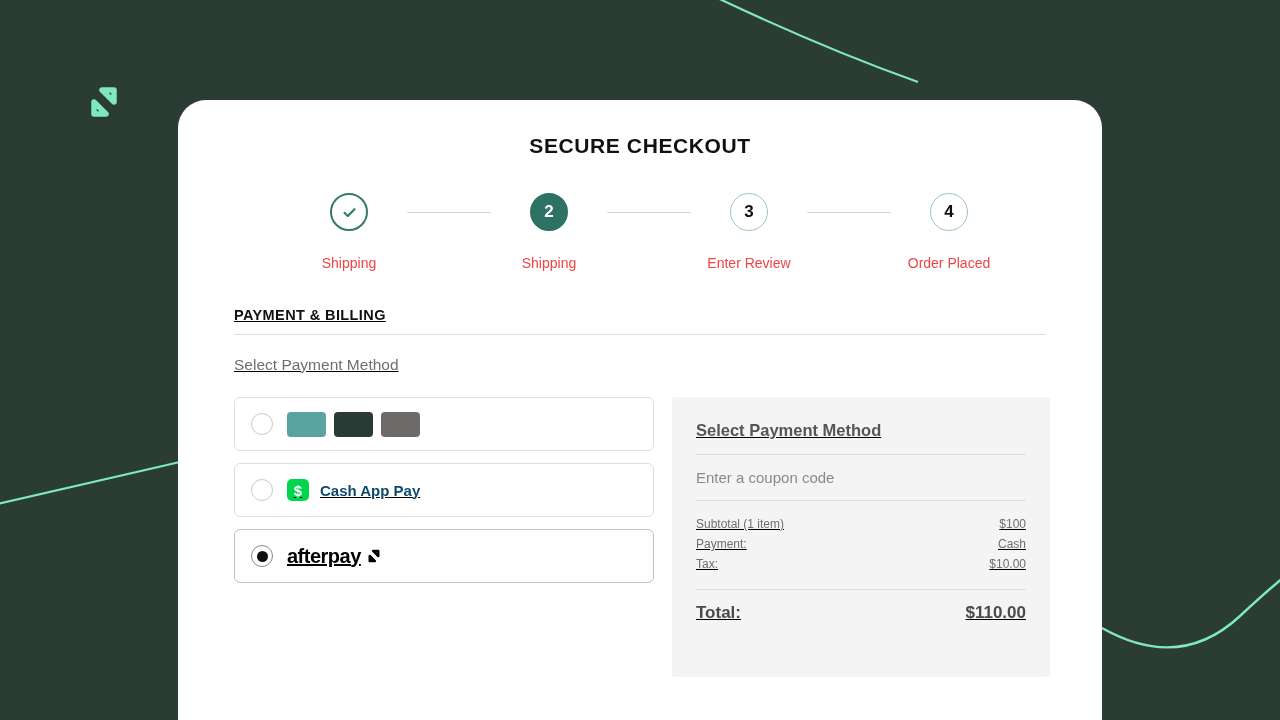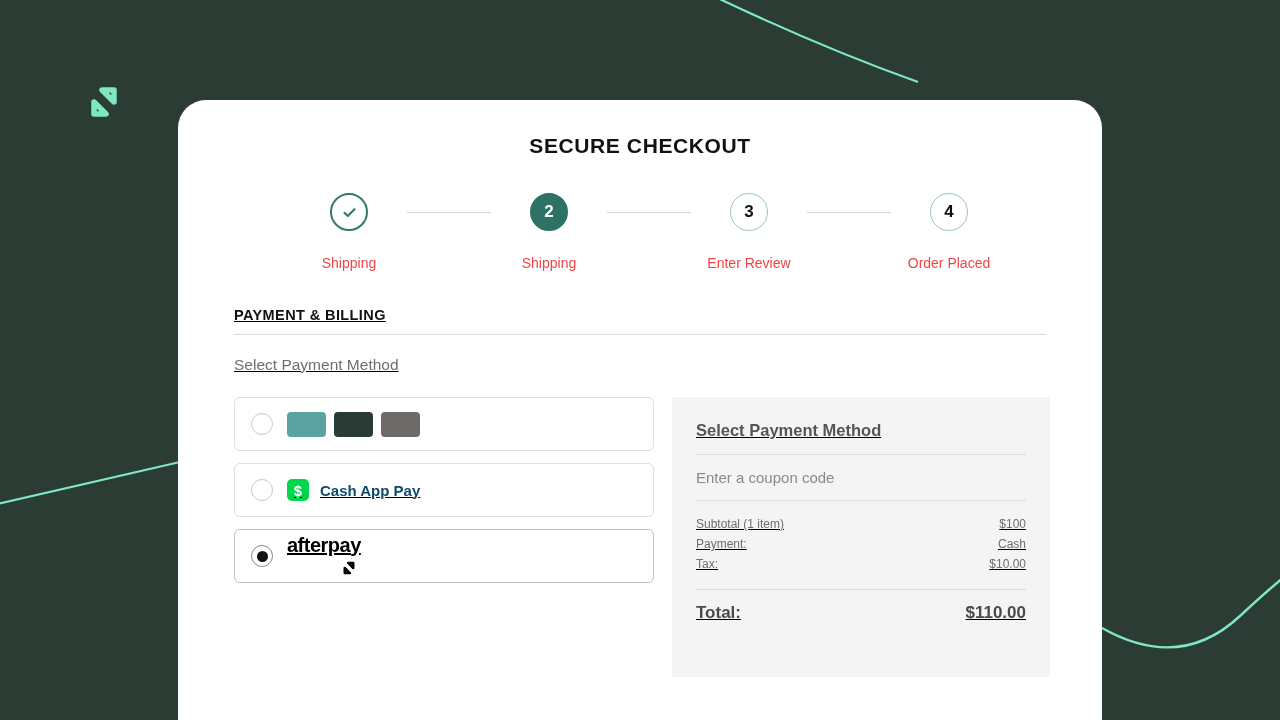--- a/index.html
+++ b/index.html
@@ -118,21 +118,21 @@
 
   .cashapp-icon {
     width: 22px; height: 22px; border-radius: 5px;
     background: #00D54B;
     display: flex; align-items: center; justify-content: center;
     color: #fff; font-size: 15px; font-weight: bold;
     flex: none; margin-right: 11px;
   }
   .method-label { font-size: 15px; font-weight: bold; color: #0c4a6e; }
 
-  .afterpay-mark { display: flex; align-items: flex-end; flex-direction: column; }
+  .afterpay-mark { display: flex; align-items: flex-start; }
   .afterpay-text {
     font-size: 20px; font-weight: bold; color: #000;
     letter-spacing: -0.5px;
   }
 
   
   .summary {
     background: #F4F4F4;
     border-radius: 3px;
     padding: 24px 24px 0 24px;

